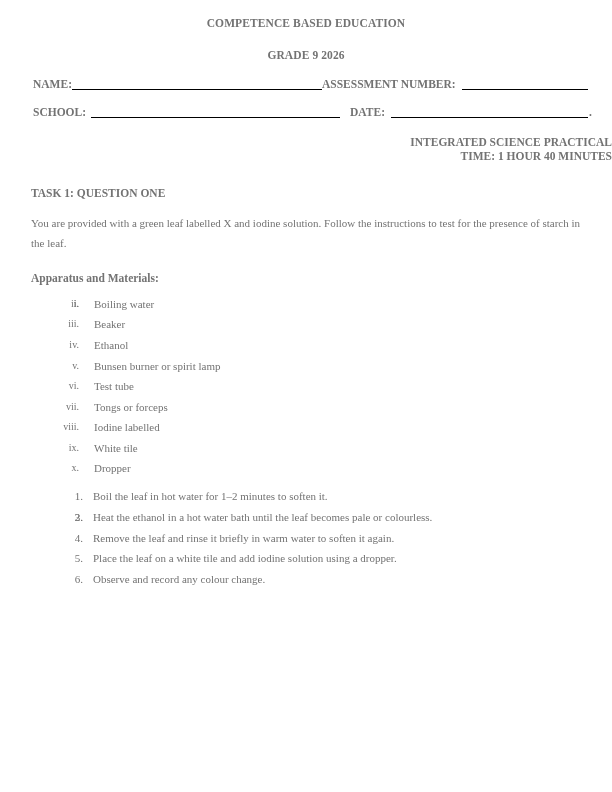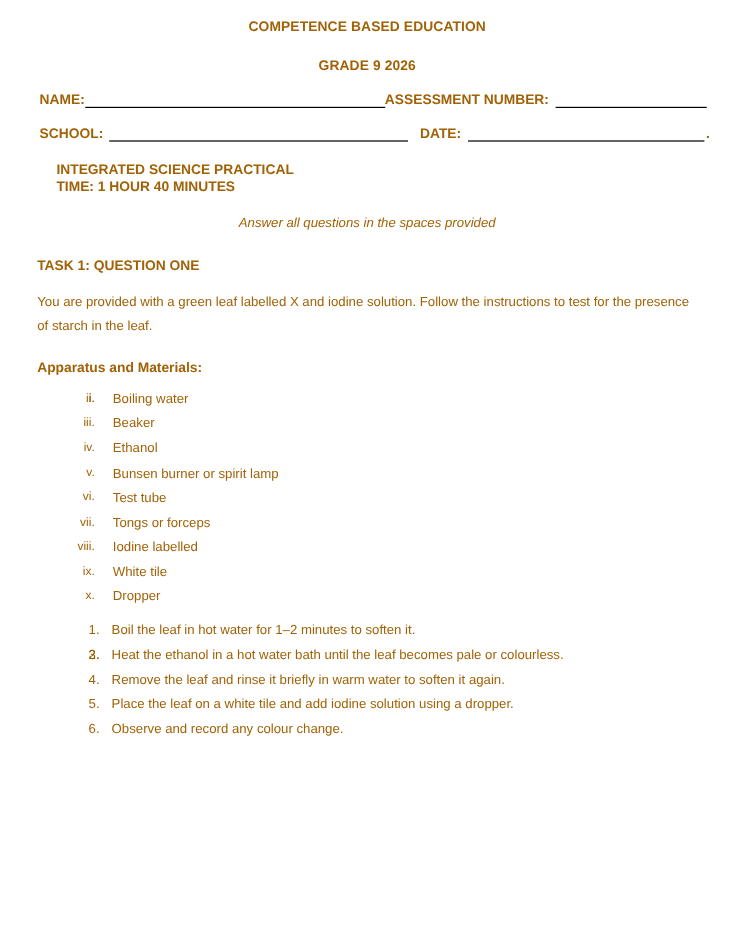--- a/index.html
+++ b/index.html
@@ -5,22 +5,22 @@
   html, body {
     margin: 0;
     padding: 0;
     background: #ffffff;
   }
   .page {
     position: relative;
     width: 612px;
     height: 792px;
     background: #ffffff;
-    font-family: Liberation Sans, sans-serif;
-    color: #a16207;
+    font-family: Liberation Serif, serif;
+    color: #737373;
     overflow: hidden;
     box-sizing: border-box;
   }
 
   
   .title-block {
     padding-top: 18px;
     text-align: center;
   }
   .title-line {
@@ -56,26 +56,25 @@
   .rule.name-rule   { flex: 0 0 250px; }
   .rule.assess-rule { flex: 0 0 126px; margin-left: 6px; }
   .rule.school-rule { flex: 0 0 249px; margin-left: 5px; }
   .rule.date-rule   { flex: 0 0 197px; margin-left: 6px; }
   .idlabel.assess { margin-left: 0px; }
   .idlabel.date   { margin-left: 10px; }
   .period { flex: none; margin-left: 1px; }
 
   
   .subhead {
-    text-align: left;
+    text-align: right;
     font-weight: bold;
     font-size: 11.5px;
     line-height: 1.18;
     margin-top: 16px;
-    padding-left: 47px;
   }
   .instruction {
     text-align: center;
     font-style: italic;
     font-size: 11px;
     margin-top: 17px;
   }
 
   
   .body {
@@ -153,21 +152,20 @@
       <span class="rule date-rule"></span>
       <span class="period">.</span>
     </div>
 
   </div>
 
   <div class="subhead">
     <div>INTEGRATED SCIENCE PRACTICAL</div>
     <div>TIME: 1 HOUR 40 MINUTES</div>
   </div>
-  <div class="instruction">Answer all questions in the spaces provided</div>
 
   <div class="body">
 
     <div class="task-heading">TASK 1: QUESTION ONE</div>
 
     <div class="intro">You are provided with a green leaf labelled X and iodine solution. Follow the instructions to test for the presence of starch in the leaf.</div>
 
     <div class="section-heading">Apparatus and Materials:</div>
 
     <ol class="roman">

